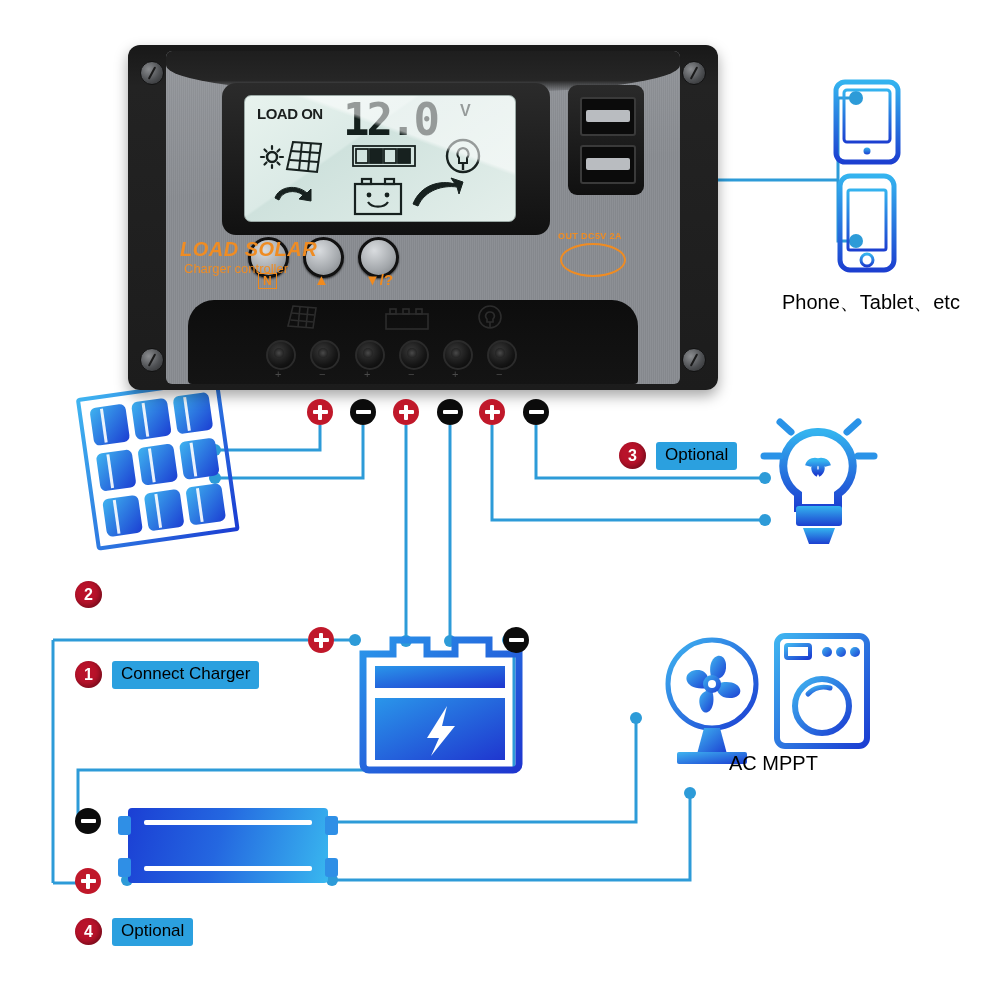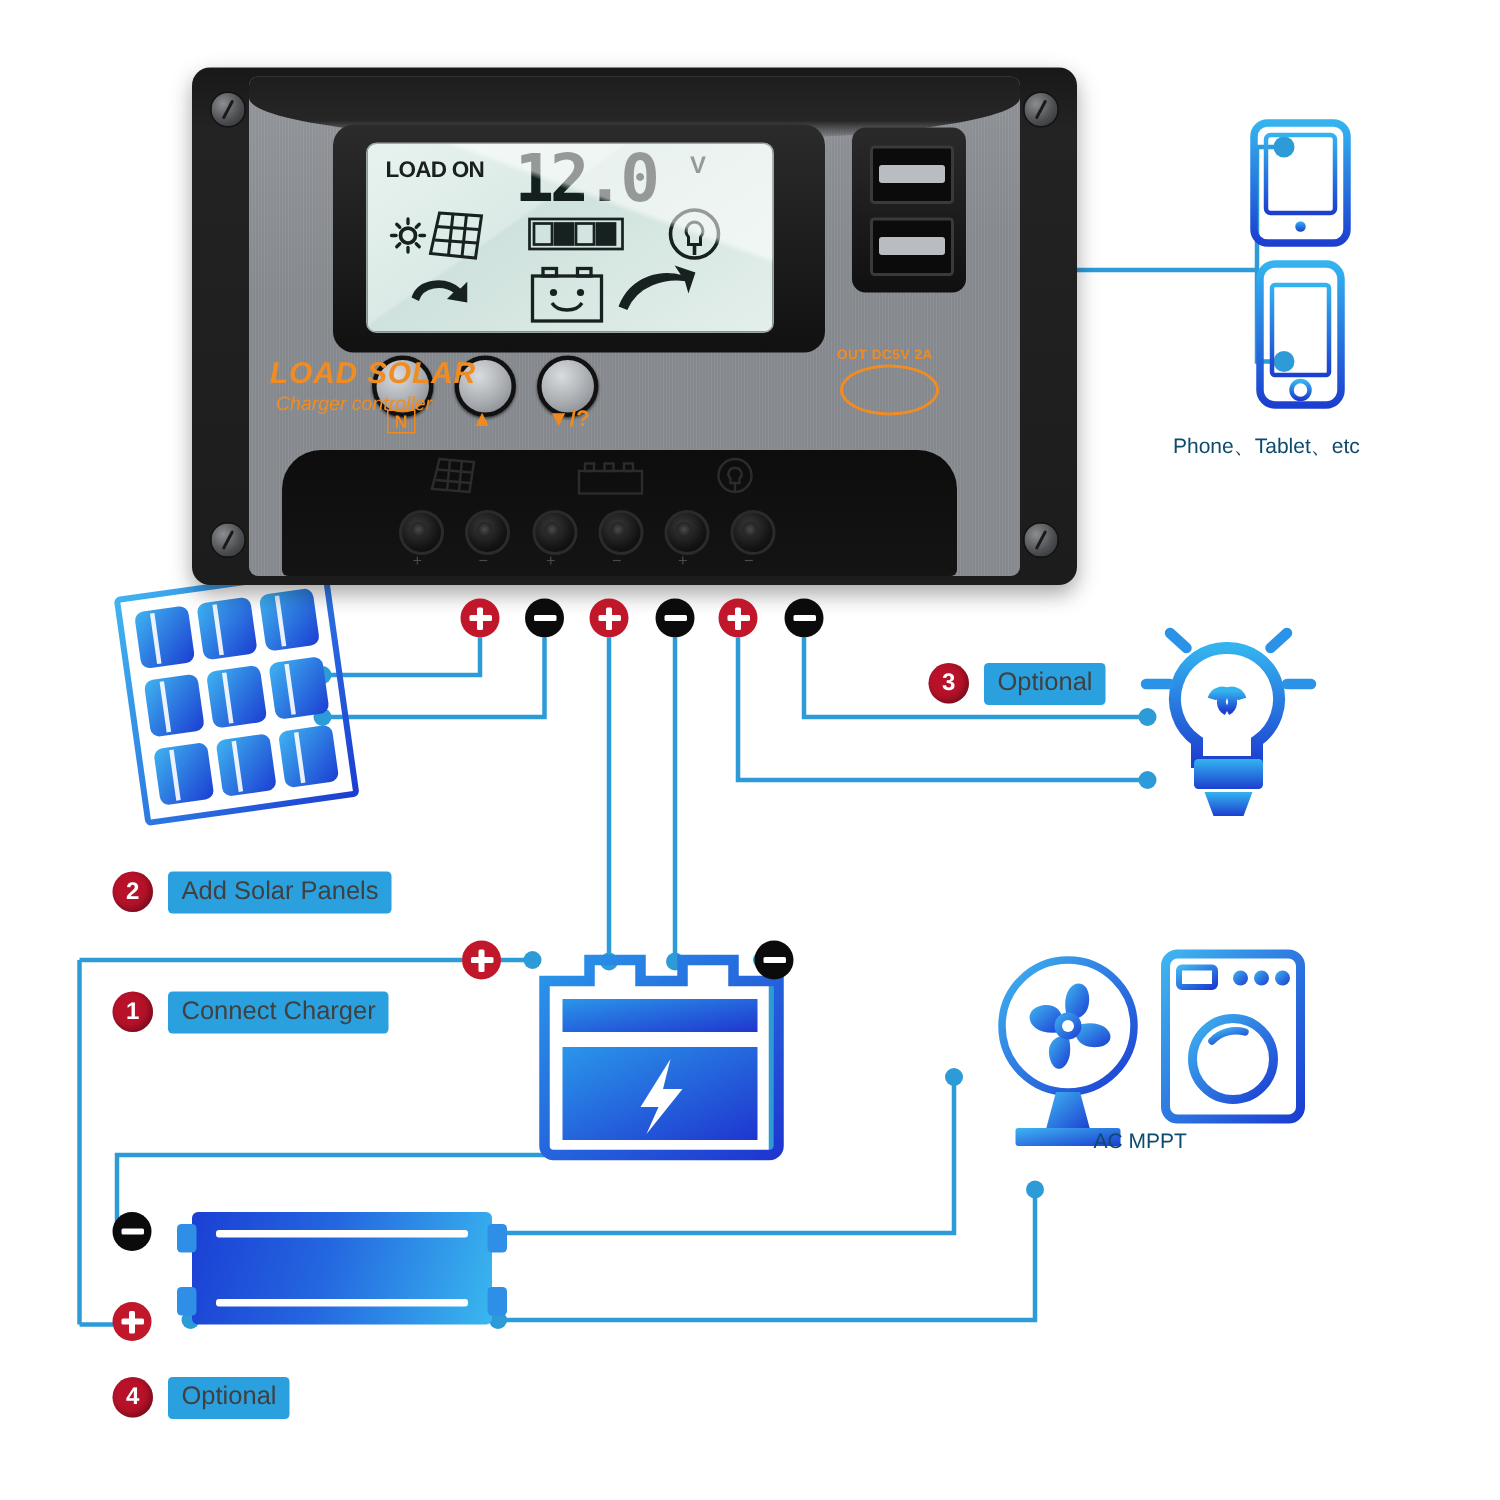--- a/index.html
+++ b/index.html
@@ -42,21 +42,21 @@
        background:linear-gradient(180deg,#2a2a2a,#101010);}
   .usb-port{position:absolute;left:12px;width:52px;height:35px;border-radius:3px;
        background:#0b0b0b;border:2px solid #3a3a3a;}
   .usb-port i{position:absolute;left:4px;top:11px;width:44px;height:12px;background:#b9bcc0;border-radius:2px;}
   .btn{position:absolute;width:35px;height:35px;border-radius:50%;
        background:radial-gradient(circle at 38% 30%,#d9dcdf,#a4a8ac 60%,#797d81 100%);
        border:3px solid #111;box-shadow:0 1px 2px rgba(0,0,0,.6);}
   .btn-label{position:absolute;font-size:12px;color:#f08a1e;font-weight:bold;}
   .brand1{position:absolute;left:52px;top:193px;font-size:20px;font-weight:bold;color:#ef8c23;
        letter-spacing:.5px;font-style:italic;}
-  .brand2{position:absolute;left:56px;top:216px;font-size:13px;color:#ef8c23;font-style:italic;}
+  .brand2{position:absolute;left:56px;top:216px;font-size:13px;color:#ef8c23;}
   .usb-txt{position:absolute;left:430px;top:186px;font-size:9px;color:#ef8c23;font-weight:bold;letter-spacing:.4px;}
   .usb-logo{position:absolute;left:432px;top:198px;width:62px;height:30px;
        border:2px solid #ef8c23;border-radius:50%/50%;}
   .lower-black{position:absolute;left:60px;top:255px;width:450px;height:84px;
        border-radius:26px 26px 4px 4px;background:linear-gradient(180deg,#0d0d0d,#141414);}
   .term{position:absolute;width:26px;height:26px;border-radius:50%;
        background:radial-gradient(circle at 40% 35%,#3a3a3a,#151515 60%,#050505 100%);
        border:2px solid #2b2b2b;}
   .term i{position:absolute;left:6px;top:6px;width:10px;height:10px;border-radius:50%;
        background:radial-gradient(circle,#4a4a4a,#111);}
@@ -67,23 +67,23 @@
        display:flex;align-items:center;justify-content:center;}
   .pol.plus{background:#c0182a;}
   .pol.minus{background:#0b0b0b;}
   .pol .bar-h{position:absolute;width:15px;height:3.5px;background:#fff;border-radius:1px;}
   .pol .bar-v{position:absolute;width:3.5px;height:15px;background:#fff;border-radius:1px;}
 
   
   .step{position:absolute;width:27px;height:27px;border-radius:50%;background:#b8122a;
        color:#fff;font-size:16px;font-weight:bold;display:flex;align-items:center;justify-content:center;
        box-shadow:inset -2px -2px 5px rgba(0,0,0,.35);}
-  .pill{position:absolute;background:#2ba0df;color:#404040;font-size:17px;padding:3px 9px 5px;
+  .pill{position:absolute;background:#2ba0df;color:#000000;font-size:17px;padding:3px 9px 5px;
        border-radius:3px;}
-  .plain-label{position:absolute;color:#0c4a6e;font-size:14px;}
+  .plain-label{position:absolute;color:#000000;font-size:20px;}
 
   
   #inverter{position:absolute;left:128px;top:808px;width:200px;height:75px;border-radius:4px;
        background:linear-gradient(105deg,#1b3fd4 0%,#2467e0 45%,#39b8ef 100%);}
   #inverter .bar{position:absolute;left:16px;width:168px;height:5px;background:#fff;border-radius:2px;}
   #inverter .nm{position:absolute;left:0;right:0;top:24px;text-align:center;color:#fff;font-size:23px;
        letter-spacing:.5px;}
   .inv-tab{position:absolute;width:13px;height:19px;border-radius:3px;background:#2f8fe6;}
 </style>
 </head>
@@ -438,21 +438,20 @@
     </div>
   <div class="pol plus" style="left:75px;top:868px">
       <span class="bar-h"></span>
       <span class="bar-v"></span>
     </div>
 
   <div class="step" style="left:75px;top:661px">1</div>
   <div class="pill" style="left:112px;top:661px">Connect Charger</div>
 
   <div class="step" style="left:75px;top:581px">2</div>
-  <div class="pill" style="left:112px;top:581px">Add Solar Panels</div>
 
   <div class="step" style="left:619px;top:442px">3</div>
   <div class="pill" style="left:656px;top:442px">Optional</div>
 
   <div class="step" style="left:75px;top:918px">4</div>
   <div class="pill" style="left:112px;top:918px">Optional</div>
 
   <div class="plain-label" style="left:782px;top:289px">Phone、Tablet、etc</div>
   <div class="plain-label" style="left:729px;top:752px">AC MPPT</div>
 </div>

